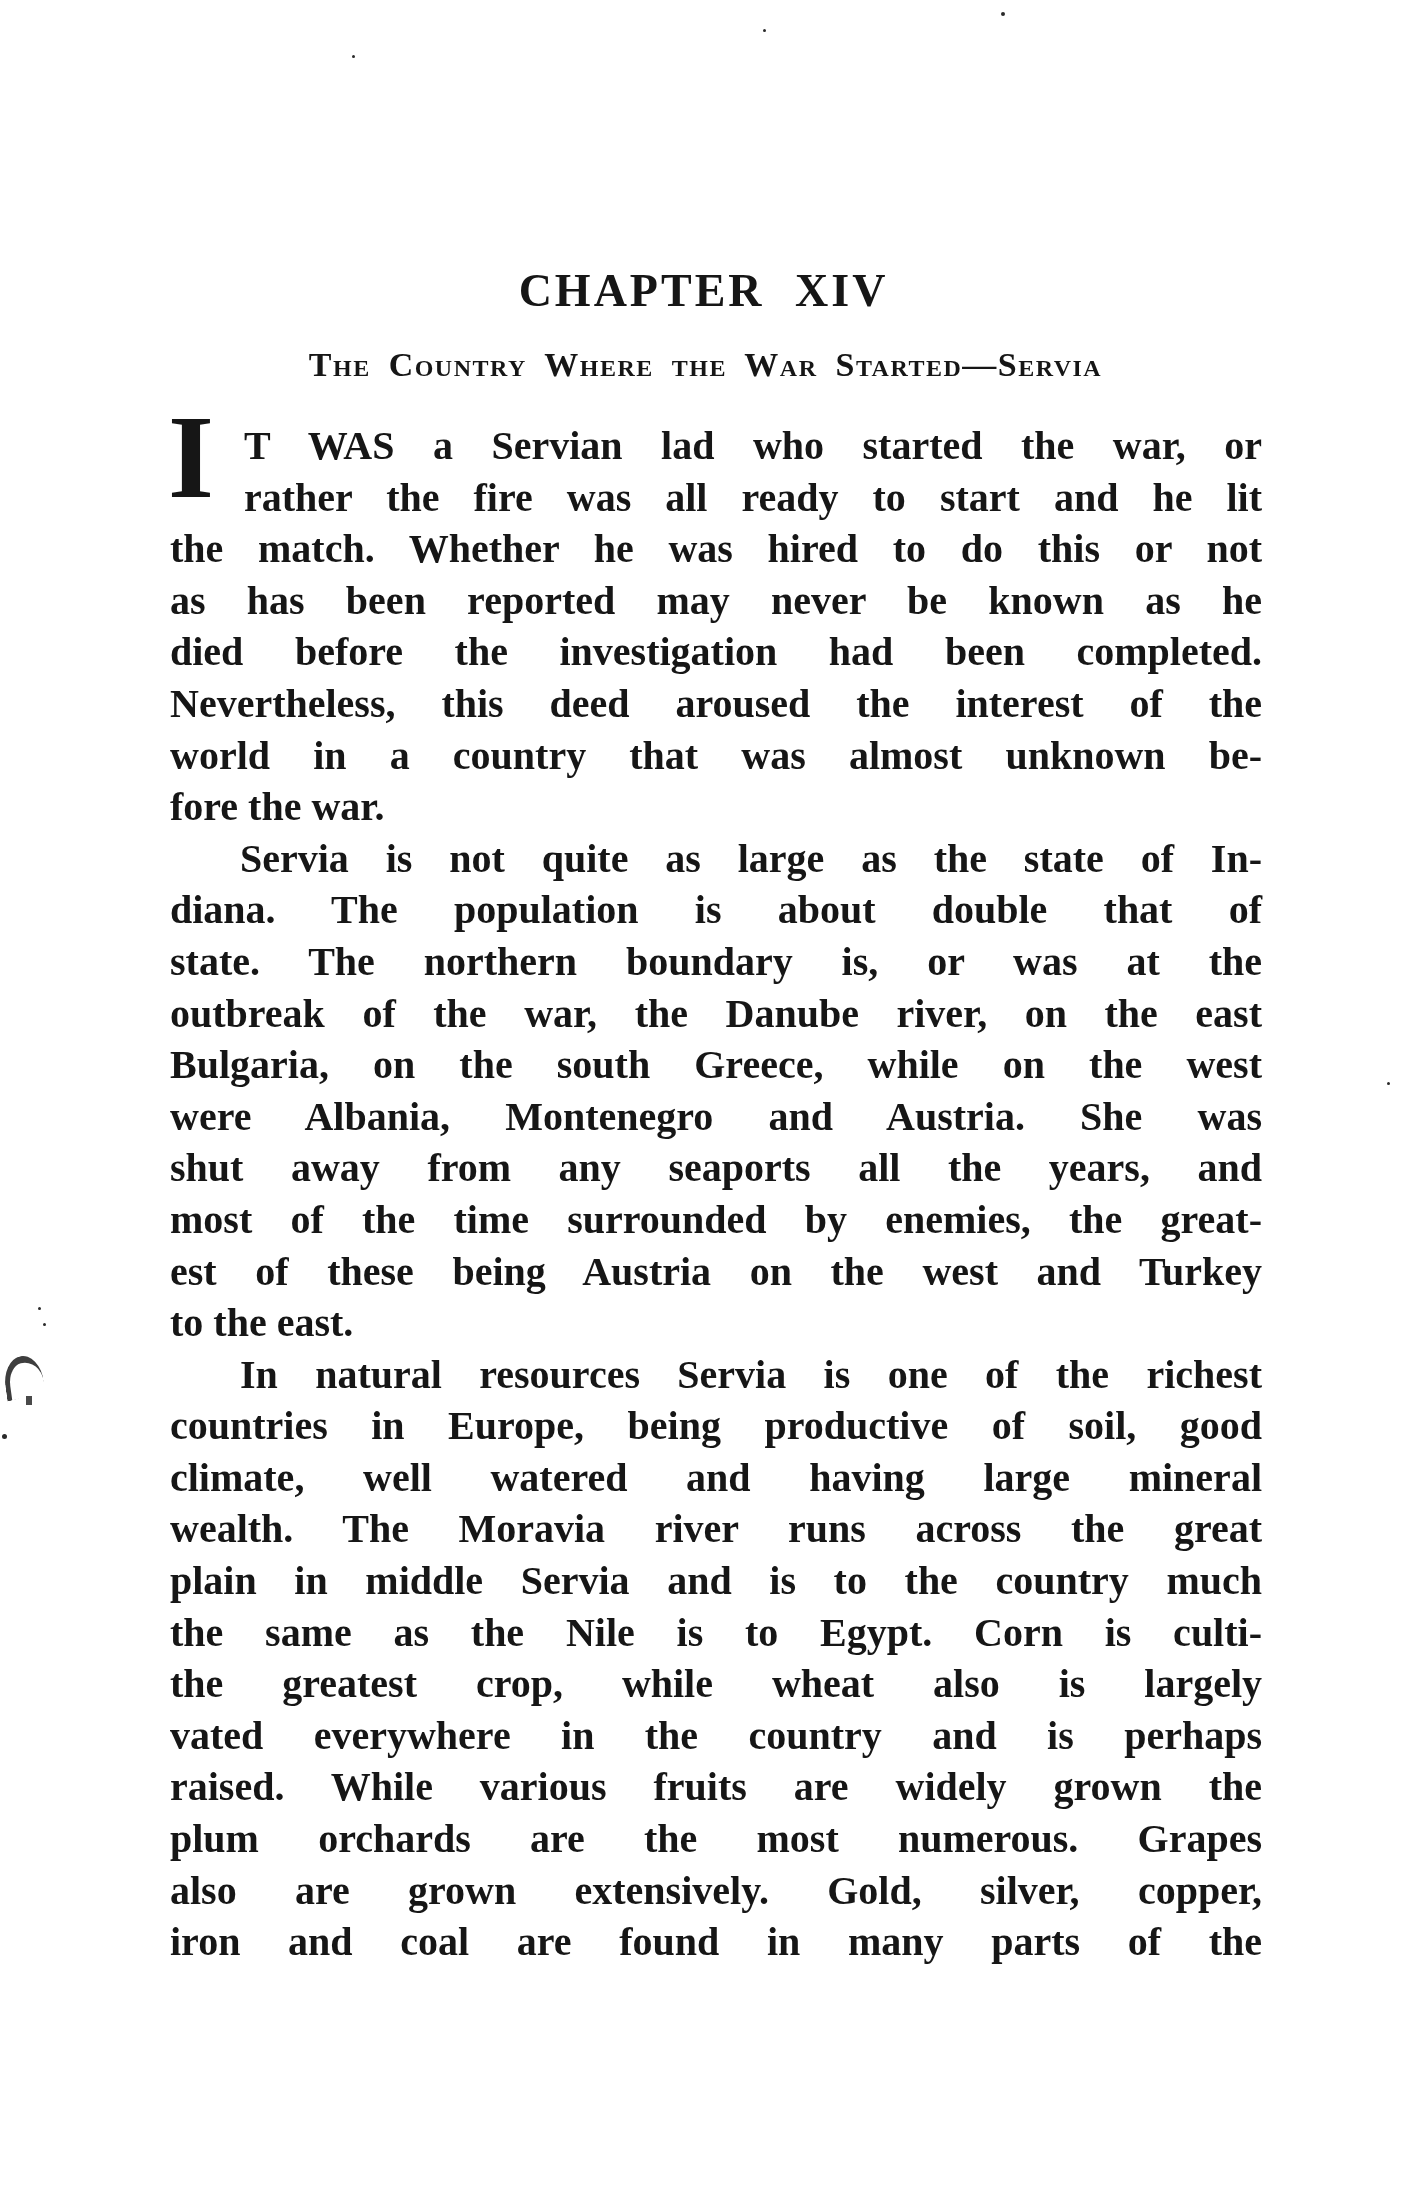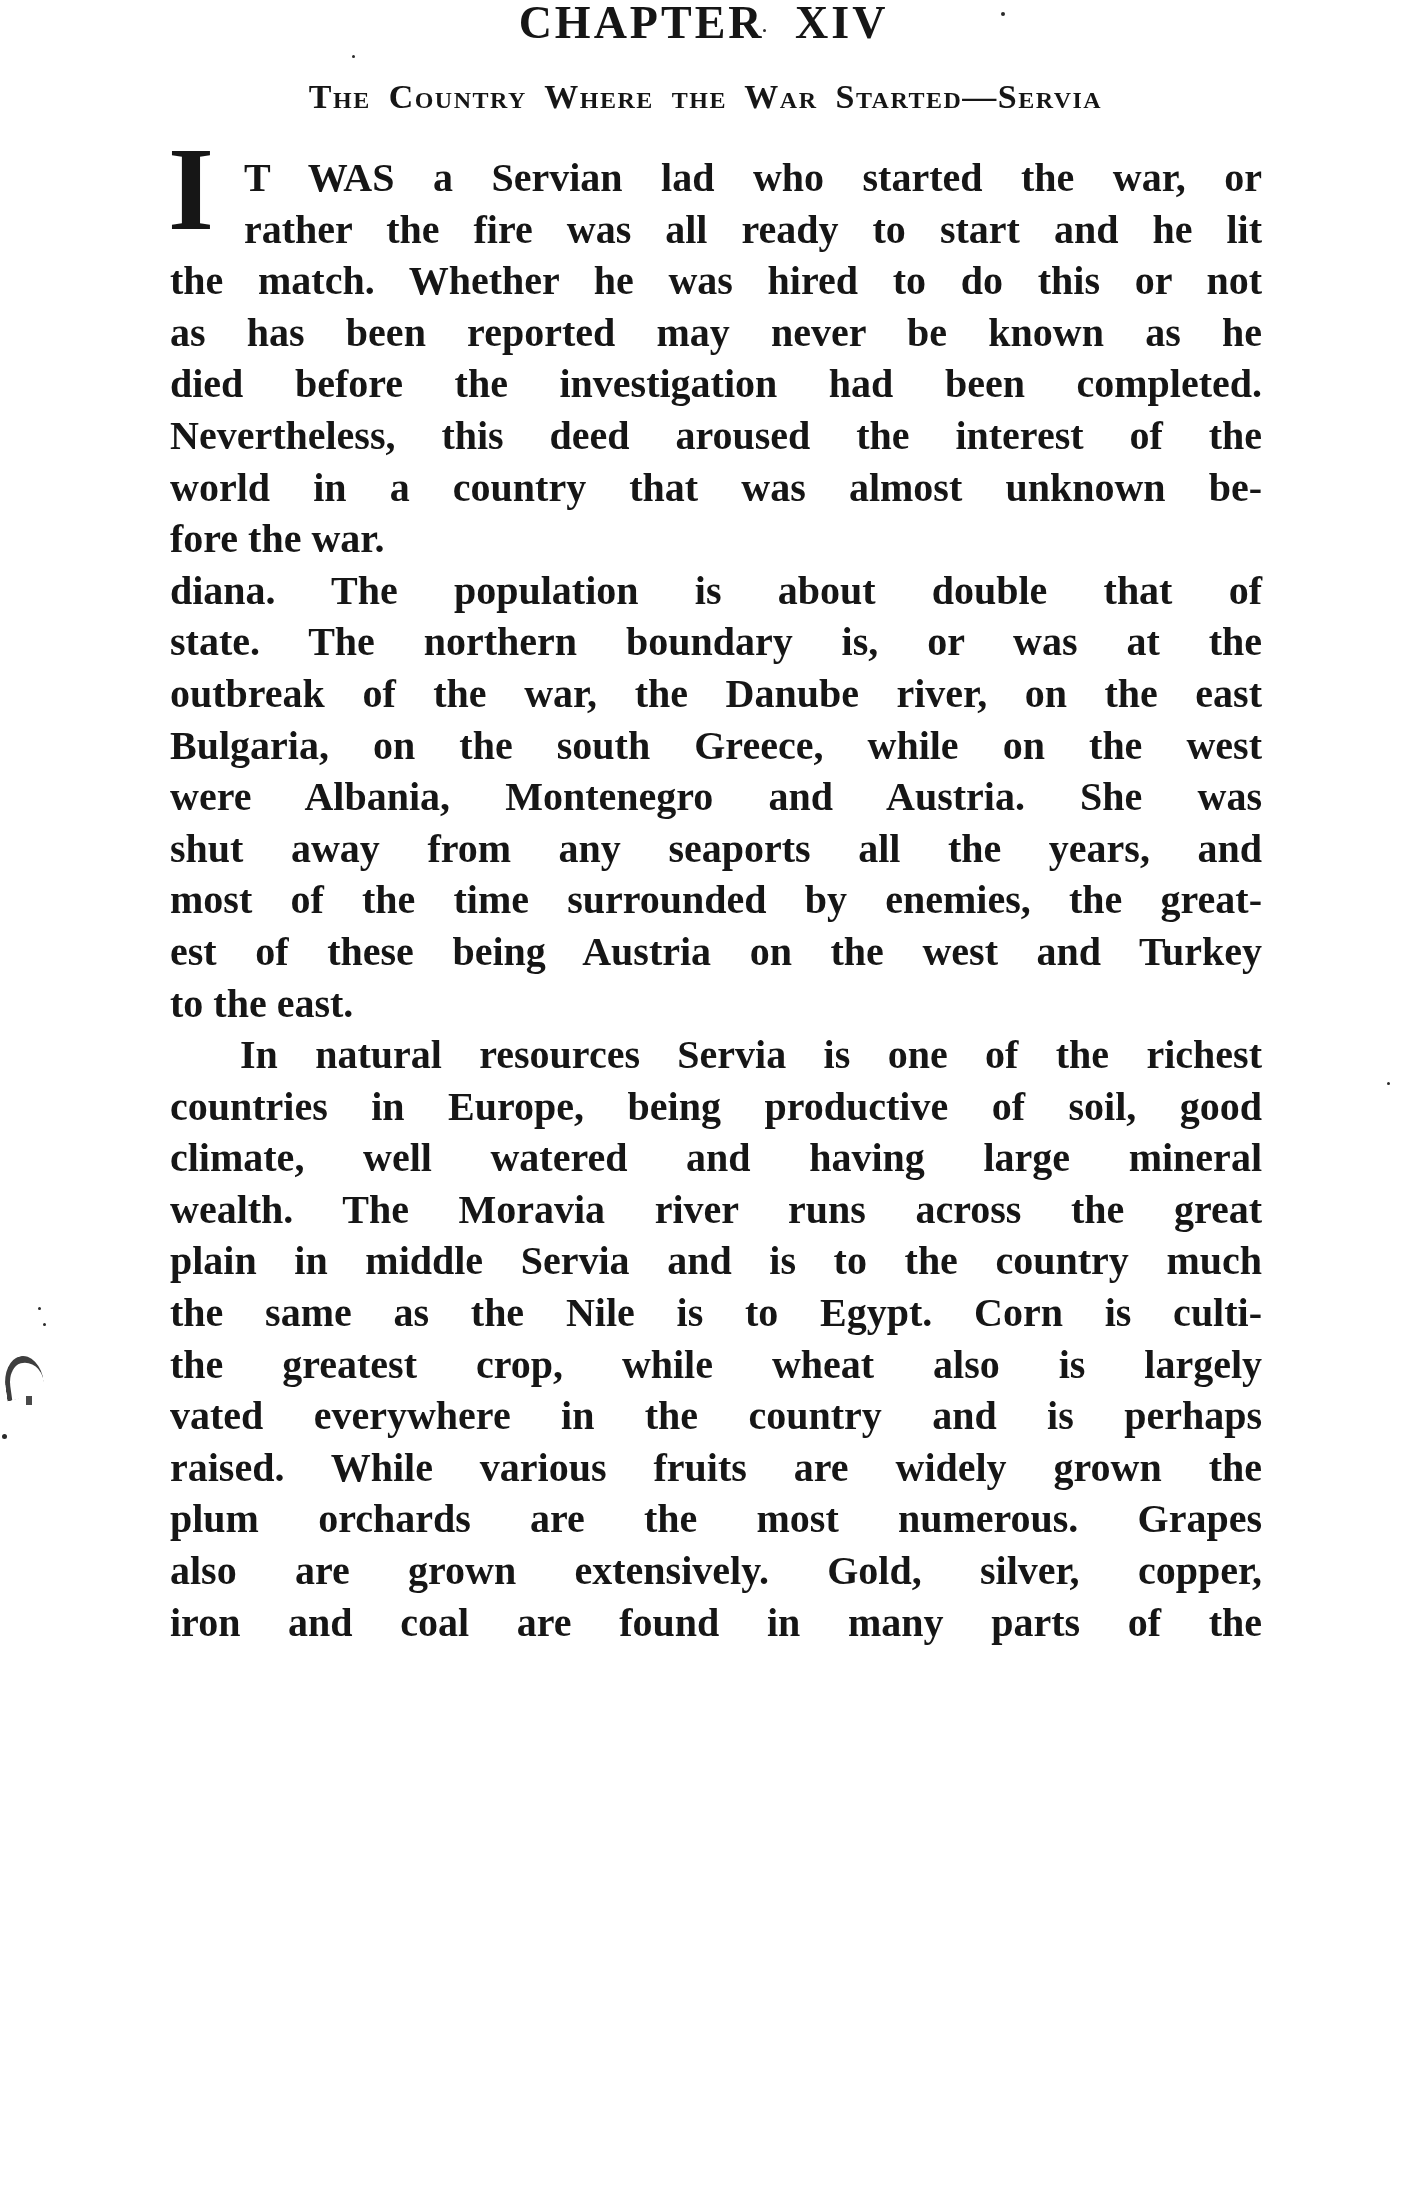--- a/index.html
+++ b/index.html
@@ -1,19 +1,20 @@
 <!DOCTYPE html>
 <html><head>
 <meta charset="utf-8">
 <style>
   html,body{margin:0;padding:0;background:#e8e8e8;}
   .page{
     position:relative;
     width:1407px;height:2204px;
     box-sizing:border-box;
+    padding-top:268px;
     background:#ffffff;
     color:#161616;
     font-family:"Liberation Serif",serif;
     font-weight:700;
     overflow:hidden;
   }
   .heading{
     margin:0;
     text-align:center;
     font-size:46px;
@@ -100,20 +101,21 @@
       <div class="line pad-cap">rather the fire was all ready to start and he lit</div>
       <div class="line">the match. Whether he was hired to do this or not</div>
       <div class="line">as has been reported may never be known as he</div>
       <div class="line">died before the investigation had been completed.</div>
       <div class="line">Nevertheless, this deed aroused the interest of the</div>
       <div class="line">world in a country that was almost unknown be-</div>
       <div class="line left">fore the war.</div>
     </div>
 
     <div class="para">
+      <div class="line pad-first">Servia is not quite as large as the state of In-</div>
       <div class="line">diana. The population is about double that of</div>
       <div class="line">state. The northern boundary is, or was at the</div>
       <div class="line">outbreak of the war, the Danube river, on the east</div>
       <div class="line">Bulgaria, on the south Greece, while on the west</div>
       <div class="line">were Albania, Montenegro and Austria. She was</div>
       <div class="line">shut away from any seaports all the years, and</div>
       <div class="line">most of the time surrounded by enemies, the great-</div>
       <div class="line">est of these being Austria on the west and Turkey</div>
       <div class="line left">to the east.</div>
     </div>

